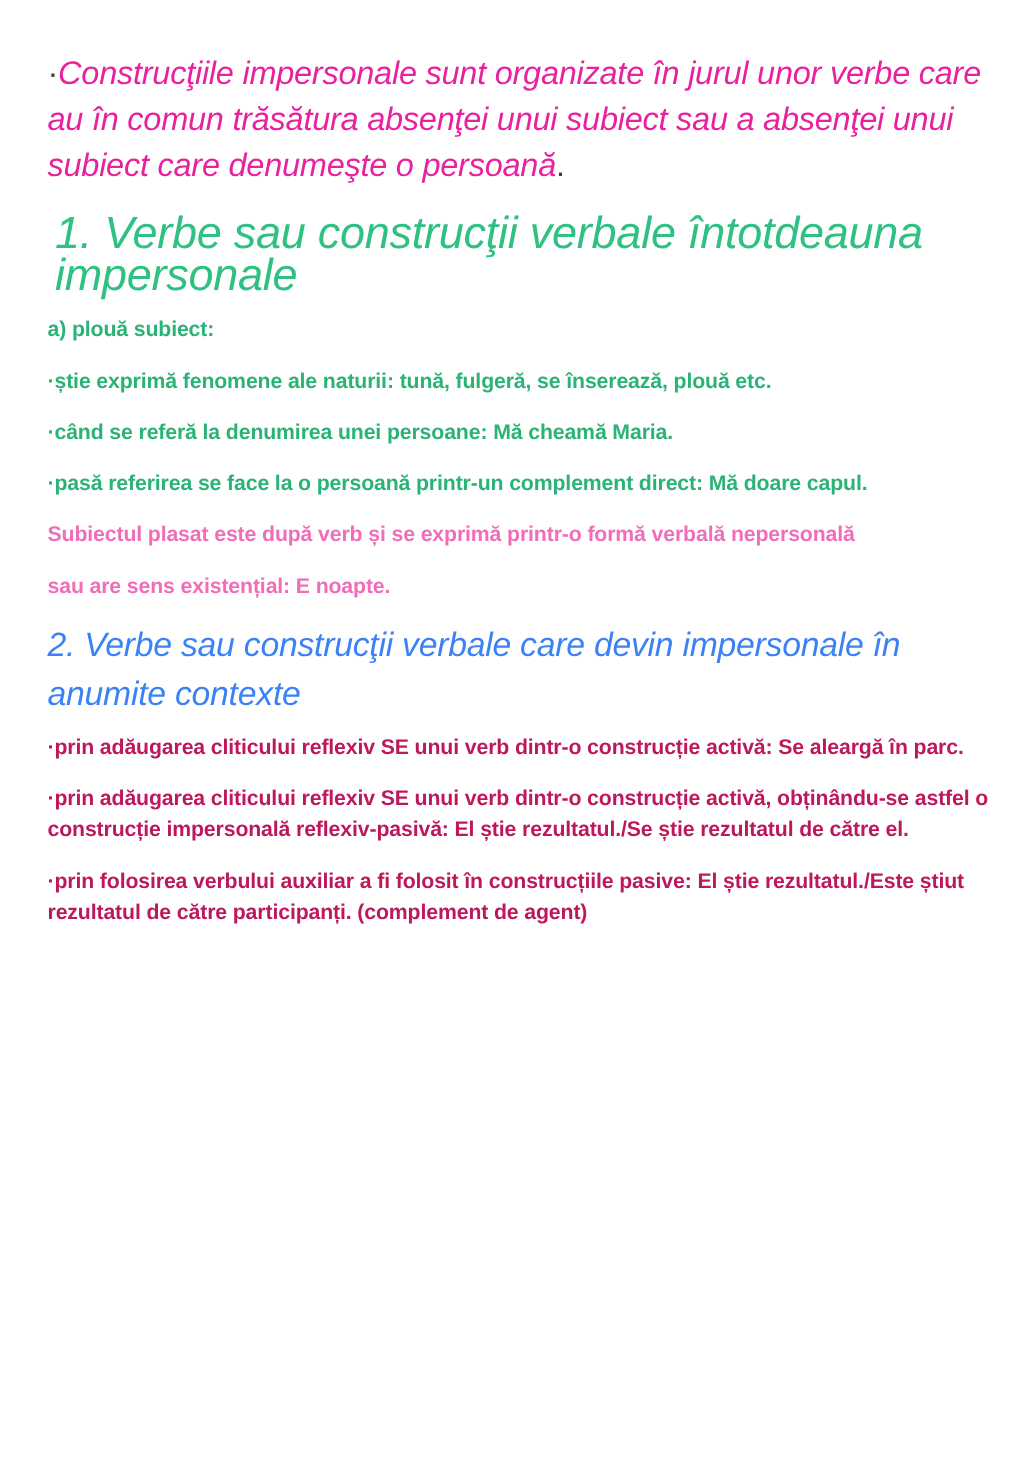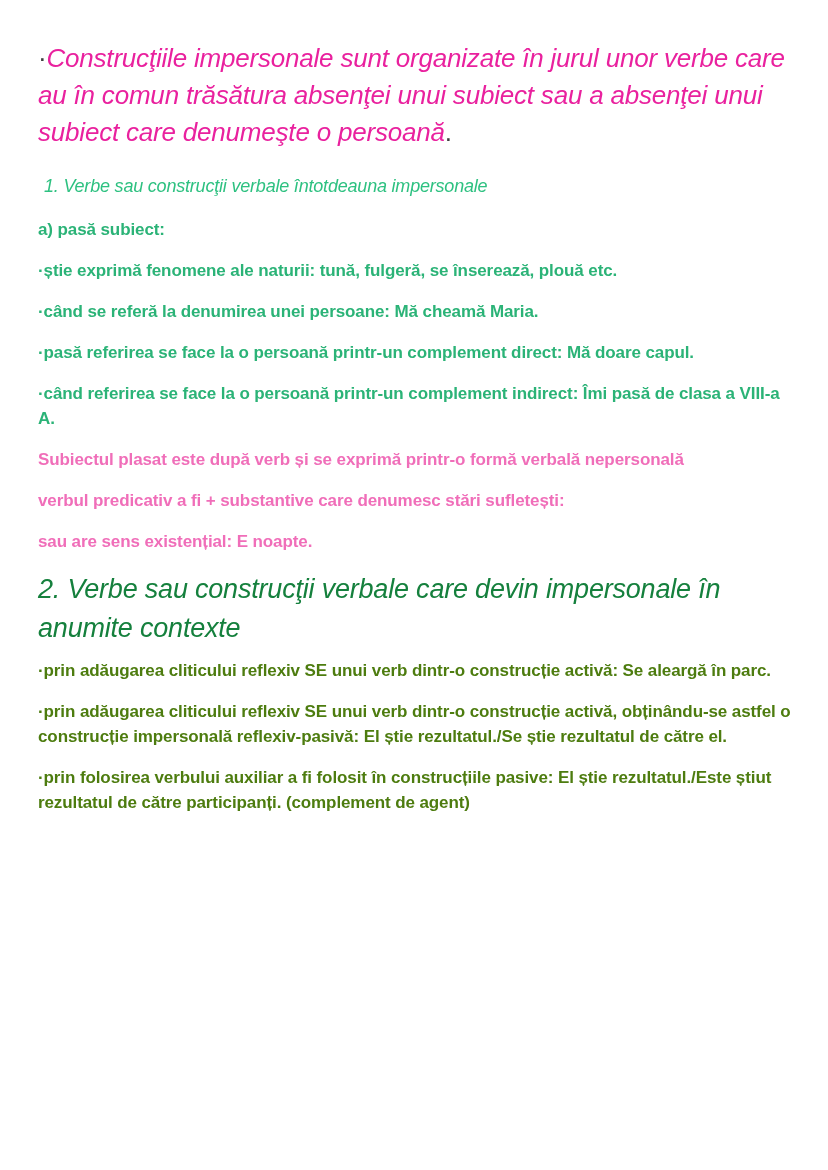--- a/index.html
+++ b/index.html
@@ -29,64 +29,62 @@
   }
   .intro .dark {
     color: #3f3f3f;
     font-style: normal;
   }
   
   .heading {
     margin: 12px 0 14px 6px;
     font-style: italic;
     font-weight: 400;
-    font-size: 18px;
+    font-size: 36px;
     line-height: 34px;
     letter-spacing: -0.2px;
   }
   .heading.green { color: #2ec181; }
   .heading.purple {
-    color: #15803d;
+    color: #3b82f6;
     font-size: 27px;
     line-height: 39px;
     margin: 0 0 10px 0;
   }
   
   .body-line {
     margin: 0 0 16px 0;
     font-weight: 700;
     font-size: 17px;
     line-height: 25px;
     letter-spacing: -0.1px;
     max-width: 770px;
   }
   .body-line.green { color: #2bb377; }
   .body-line.pink { color: #f06eb9; }
-  .body-line.purple { color: #4d7c0f; }
+  .body-line.purple { color: #be185d; }
   .body-line.tight { margin-bottom: 14px; }
 </style>
 </head>
 <body>
 
 <div class="page">
 
   <p class="intro"><span class="dark">·</span><span>Construcţiile impersonale sunt organizate în jurul unor verbe care au în comun trăsătura absenţei unui subiect sau a absenţei unui subiect care denumeşte o persoană</span><span class="dark">.</span></p>
 
   <h2 class="heading green">1. Verbe sau construcţii verbale întotdeauna impersonale</h2>
 
-  <p class="body-line green">a) pasă subiect:</p>
+  <p class="body-line green">a) plouă subiect:</p>
 
   <p class="body-line green">·știe exprimă fenomene ale naturii: tună, fulgeră, se înserează, plouă etc.</p>
   <p class="body-line green">·când se referă la denumirea unei persoane: Mă cheamă Maria.</p>
   <p class="body-line green">·pasă referirea se face la o persoană printr-un complement direct: Mă doare capul.</p>
-  <p class="body-line green">·când referirea se face la o persoană printr-un complement indirect: Îmi pasă de clasa a VIII-a A.</p>
 
 
   <p class="body-line pink">Subiectul plasat este după verb și se exprimă printr-o formă verbală nepersonală</p>
-  <p class="body-line pink">verbul predicativ a fi + substantive care denumesc stări sufletești:</p>
   <p class="body-line pink">sau are sens existențial: E noapte.</p>
 
   <h2 class="heading purple">2. Verbe sau construcţii verbale care devin impersonale în anumite contexte</h2>
 
   <p class="body-line purple">·prin adăugarea cliticului reflexiv SE unui verb dintr-o construcție activă: Se aleargă în parc.</p>
   <p class="body-line purple">·prin adăugarea cliticului reflexiv SE unui verb dintr-o construcție activă, obținându-se astfel o construcție impersonală reflexiv-pasivă: El știe rezultatul./Se știe rezultatul de către el.</p>
   <p class="body-line purple">·prin folosirea verbului auxiliar a fi folosit în construcțiile pasive: El știe rezultatul./Este știut rezultatul de către participanți. (complement de agent)</p>
 
 </div>
 

